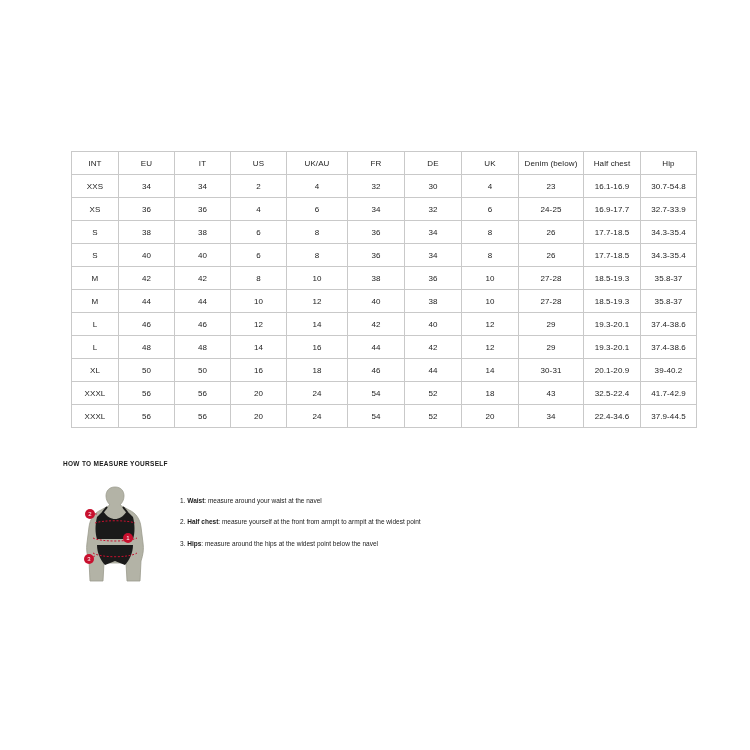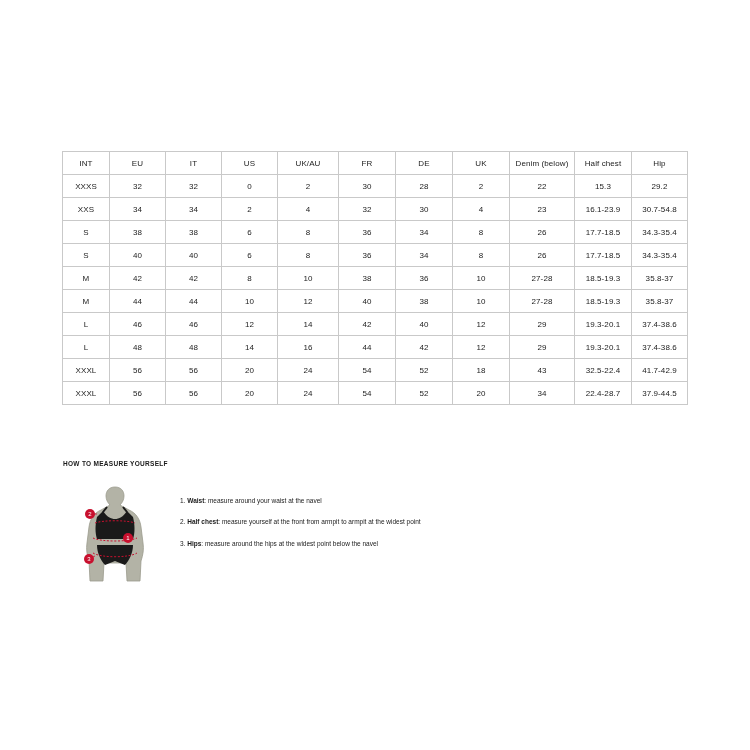--- a/index.html
+++ b/index.html
@@ -12,21 +12,21 @@
     background: #ffffff;
     font-family: "Liberation Sans", sans-serif;
     color: #1a1a1a;
     position: relative;
     overflow: hidden;
   }
 
   
   .table-wrap {
     position: absolute;
-    left: 62px;
+    left: 71px;
     top: 151px;
     width: 625px;
   }
   table.size-table {
     border-collapse: collapse;
     width: 100%;
     table-layout: fixed;
   }
   table.size-table th,
   table.size-table td {
@@ -139,44 +139,44 @@
         <th>FR</th>
         <th>DE</th>
         <th>UK</th>
         <th>Denim (below)</th>
         <th>Half chest</th>
         <th>Hip</th>
       </tr>
     </thead>
     <tbody>
       <tr>
-        <td>XXXS</td>
-        <td>32</td>
-        <td>32</td>
-        <td>0</td>
-        <td>2</td>
-        <td>30</td>
-        <td>28</td>
-        <td>2</td>
-        <td>22</td>
-        <td>15.3</td>
-        <td>29.2</td>
-      </tr>
-      <tr>
         <td>XXS</td>
         <td>34</td>
         <td>34</td>
         <td>2</td>
         <td>4</td>
         <td>32</td>
         <td>30</td>
         <td>4</td>
         <td>23</td>
-        <td>16.1-23.9</td>
+        <td>16.1-16.9</td>
         <td>30.7-54.8</td>
+      </tr>
+      <tr>
+        <td>XS</td>
+        <td>36</td>
+        <td>36</td>
+        <td>4</td>
+        <td>6</td>
+        <td>34</td>
+        <td>32</td>
+        <td>6</td>
+        <td>24-25</td>
+        <td>16.9-17.7</td>
+        <td>32.7-33.9</td>
       </tr>
       <tr>
         <td>S</td>
         <td>38</td>
         <td>38</td>
         <td>6</td>
         <td>8</td>
         <td>36</td>
         <td>34</td>
         <td>8</td>
@@ -243,20 +243,33 @@
         <td>14</td>
         <td>16</td>
         <td>44</td>
         <td>42</td>
         <td>12</td>
         <td>29</td>
         <td>19.3-20.1</td>
         <td>37.4-38.6</td>
       </tr>
       <tr>
+        <td>XL</td>
+        <td>50</td>
+        <td>50</td>
+        <td>16</td>
+        <td>18</td>
+        <td>46</td>
+        <td>44</td>
+        <td>14</td>
+        <td>30-31</td>
+        <td>20.1-20.9</td>
+        <td>39-40.2</td>
+      </tr>
+      <tr>
         <td>XXXL</td>
         <td>56</td>
         <td>56</td>
         <td>20</td>
         <td>24</td>
         <td>54</td>
         <td>52</td>
         <td>18</td>
         <td>43</td>
         <td>32.5-22.4</td>
@@ -265,21 +278,21 @@
       <tr>
         <td>XXXL</td>
         <td>56</td>
         <td>56</td>
         <td>20</td>
         <td>24</td>
         <td>54</td>
         <td>52</td>
         <td>20</td>
         <td>34</td>
-        <td>22.4-28.7</td>
+        <td>22.4-34.6</td>
         <td>37.9-44.5</td>
       </tr>
     </tbody>
   </table>
 </div>
 
 <div class="measure-section">
   <div class="measure-title">HOW TO MEASURE YOURSELF</div>
 
   <div class="measure-body">

